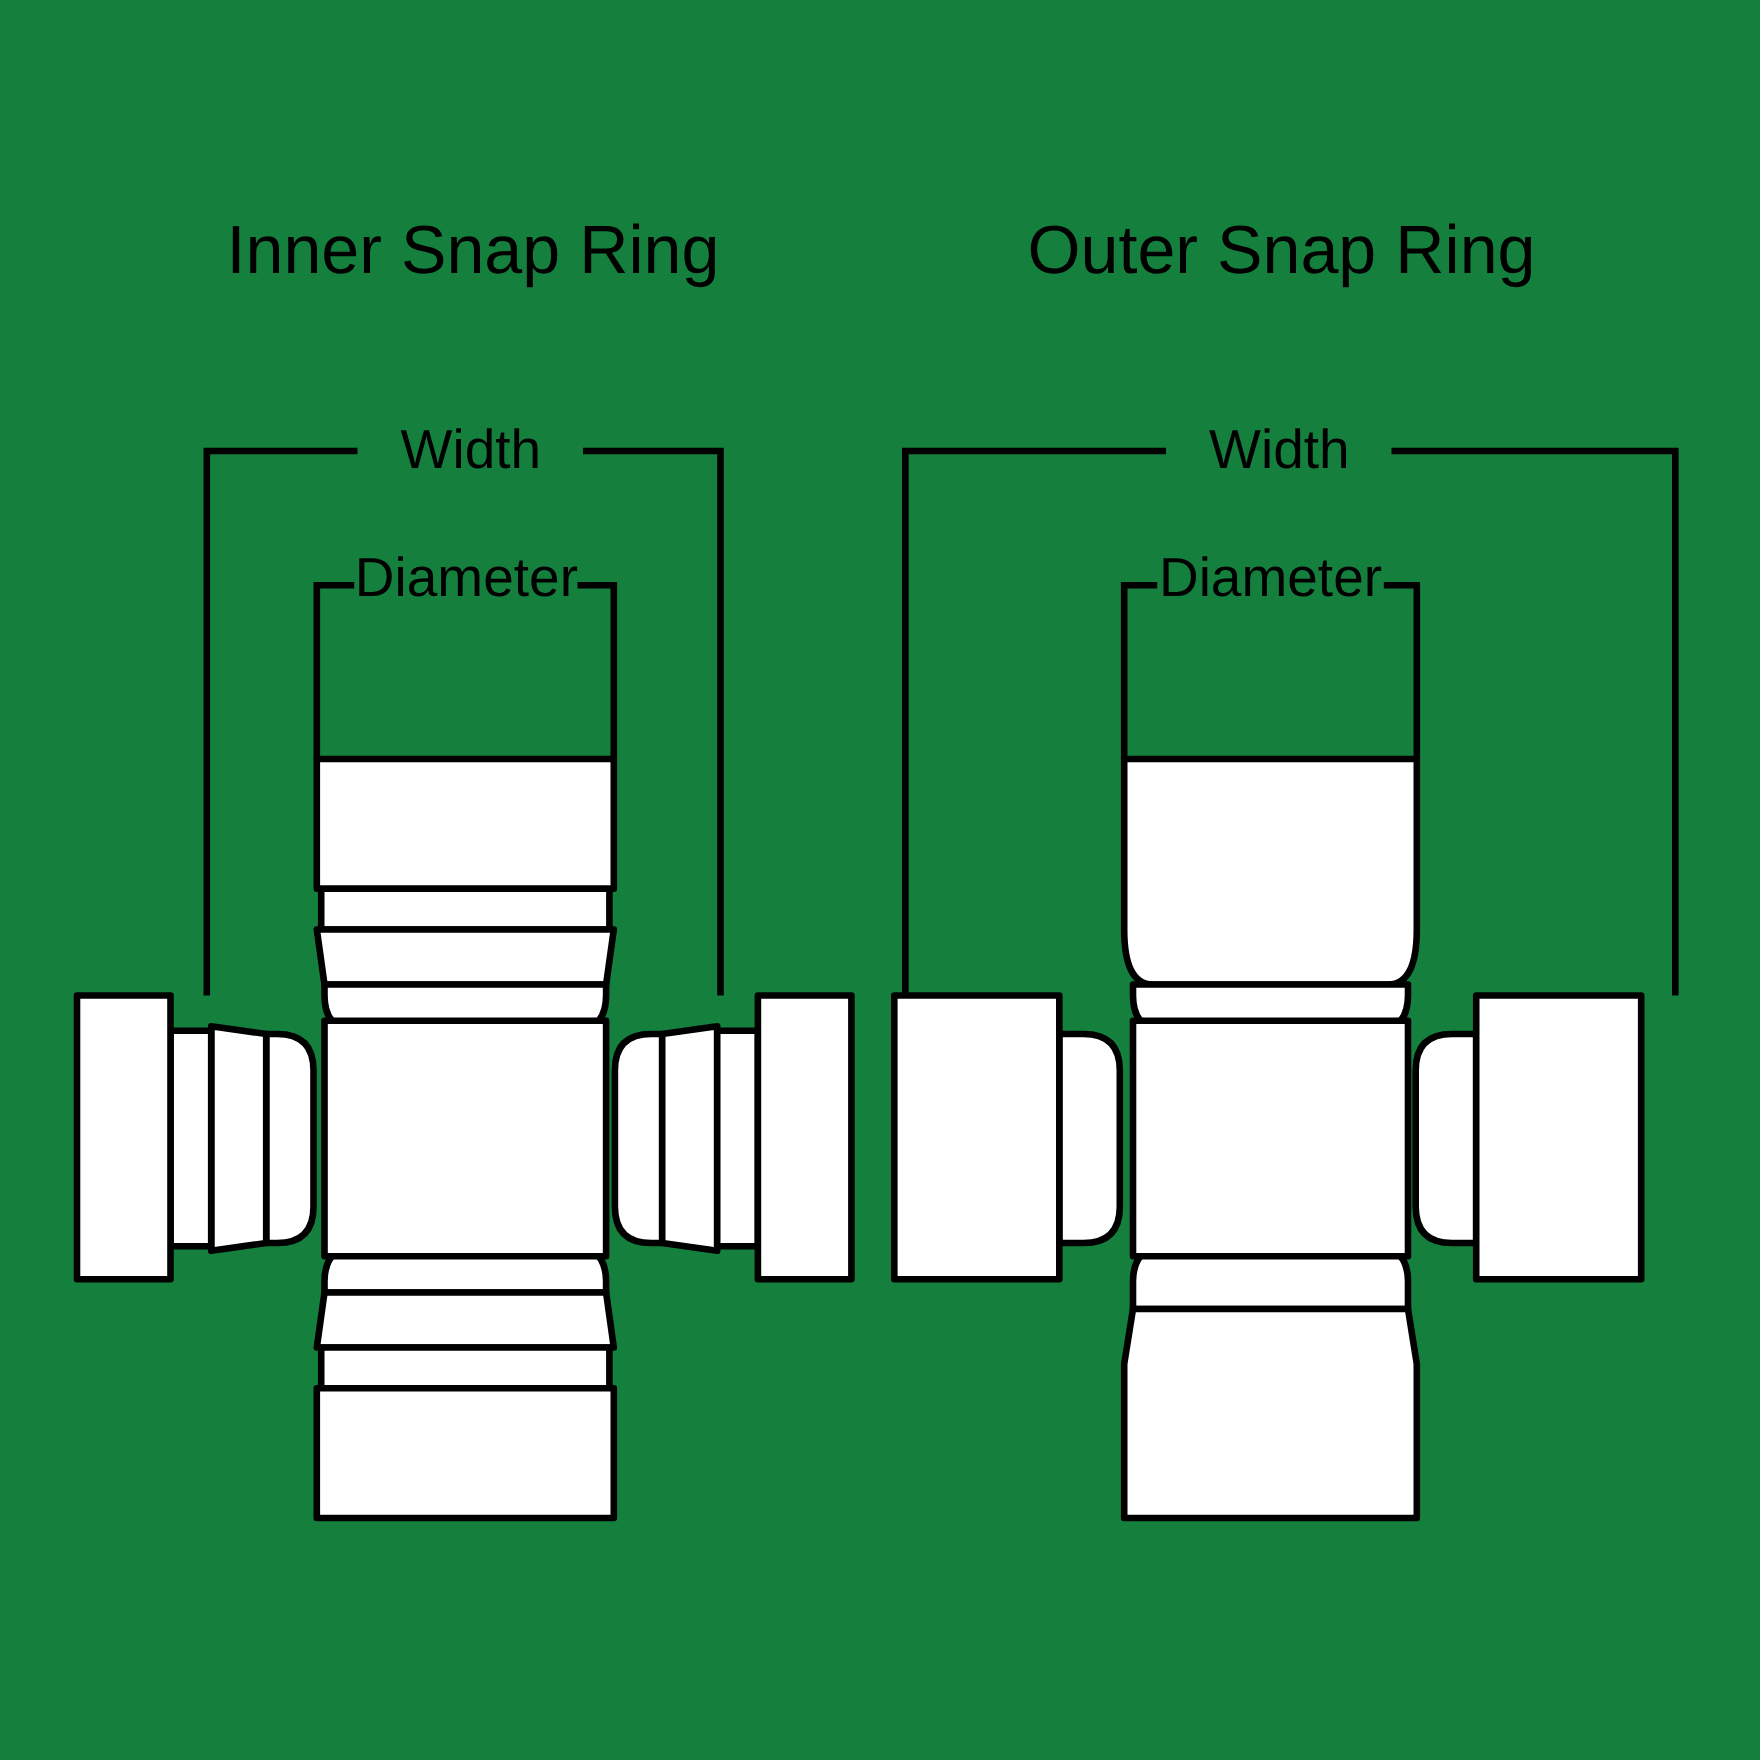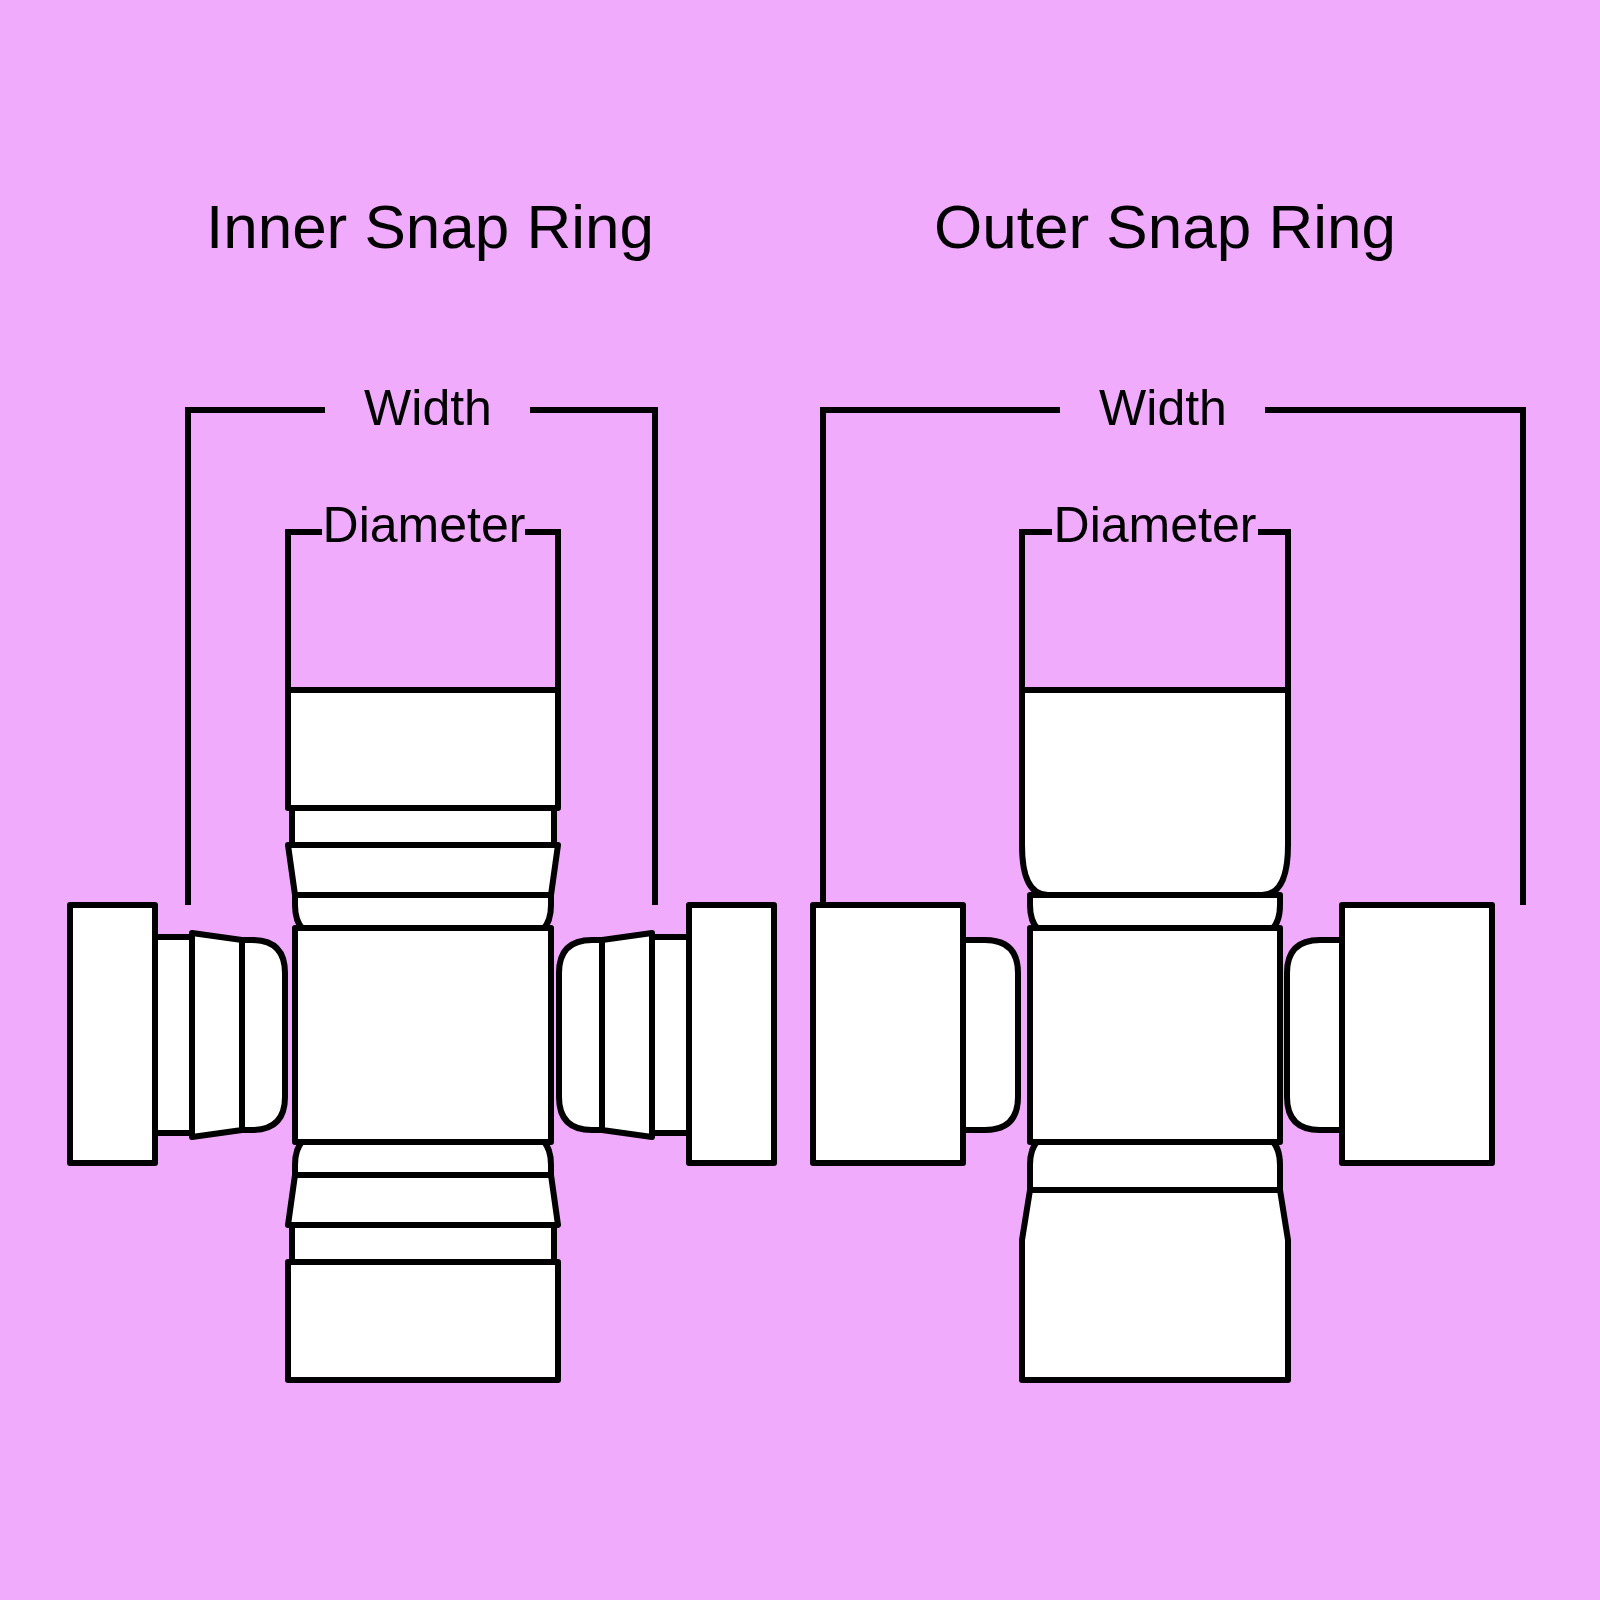--- a/index.html
+++ b/index.html
@@ -12,21 +12,21 @@
     width: 1600px;
     height: 1600px;
     font-family: "Liberation Sans", sans-serif;
     color: #000000;
     overflow: hidden;
   }
   #diagram-root {
     position: relative;
     width: 1600px;
     height: 1600px;
-    background: #f0abfc;
+    background: #15803d;
   }
   svg.canvas {
     position: absolute;
     top: 0;
     left: 0;
     width: 1600px;
     height: 1600px;
     display: block;
   }
   .part {

